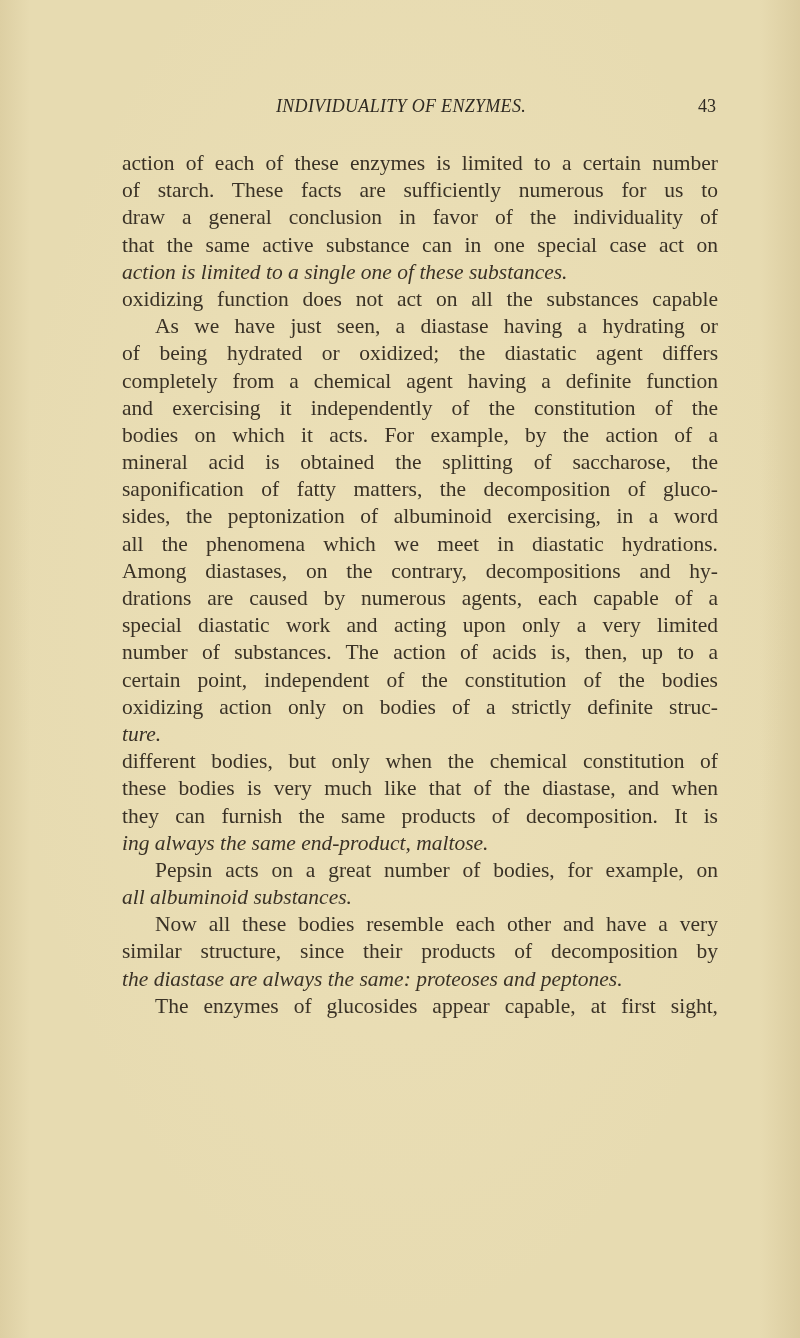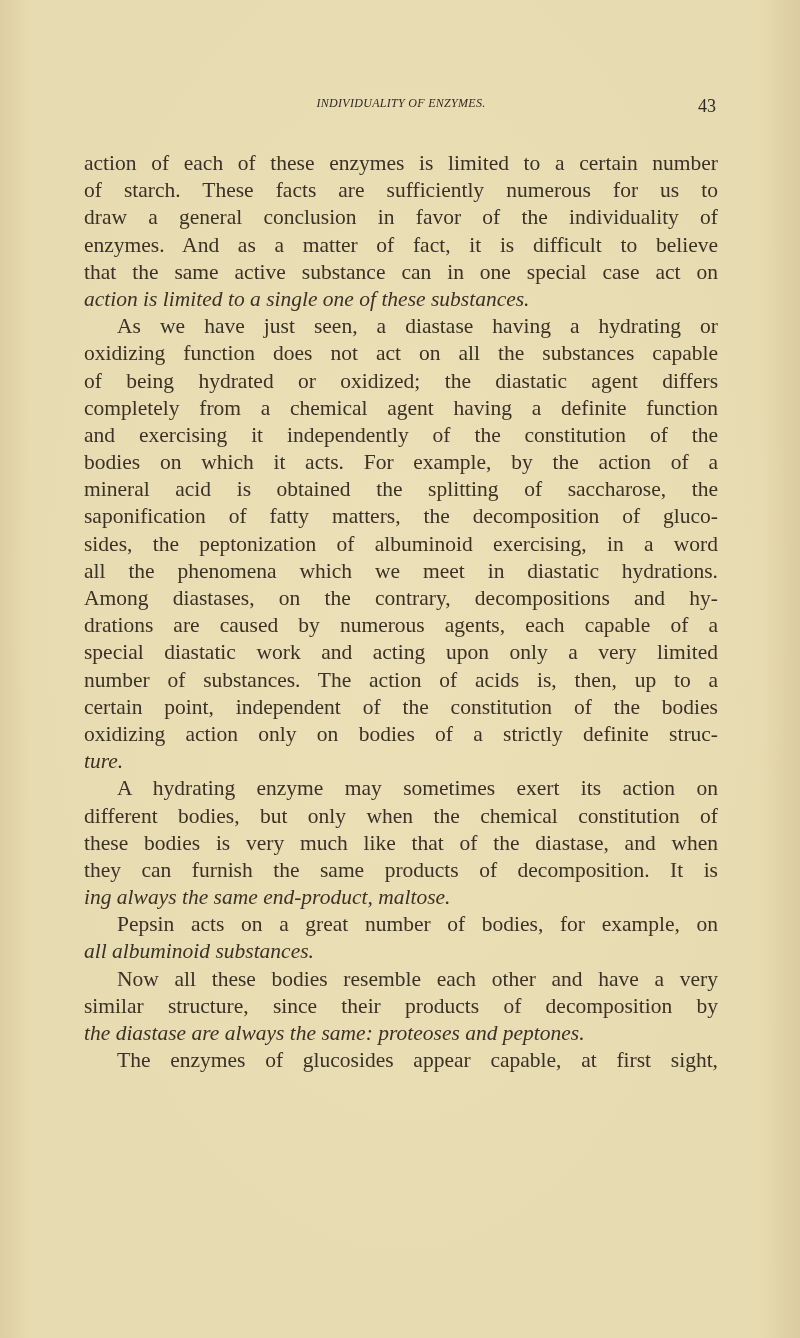--- a/index.html
+++ b/index.html
@@ -12,71 +12,69 @@
     position: relative;
     font-family: "Liberation Serif", "DejaVu Serif", serif;
     color: #3a3226;
   }
   .page { position: absolute; left: 0; top: 0; width: 800px; height: 1338px; }
   .running-head {
     position: absolute; top: 92px; left: 84px; width: 634px; height: 26px;
   }
   .running-title {
     position: absolute; left: 0; right: 0; text-align: center;
-    font-style: italic; font-size: 12px; letter-spacing: 0.3px;
+    font-style: italic; font-size: 18px; letter-spacing: 0.3px;
     top: 4px; color: #2f2a22;
   }
   .page-number {
     position: absolute; right: 2px; top: 4px; font-size: 18px; color: #2f2a22;
   }
   .body-text {
     position: absolute; left: 84px; top: 150px; width: 634px;
     font-size: 21.5px; line-height: 27.2px;
   }
   .line {
     display: block; height: 27.2px; white-space: nowrap;
-    text-align: justify; text-align-last: justify;
+    text-align: justify; text-align-last: justify; margin-left: 38px;
   }
   .line.last { text-align-last: left; font-style: italic; }
   .line.indent { padding-left: 33px; }
 </style>
 </head>
 <body>
 
 <div class="page">
   <div class="running-head">
     <span class="running-title">INDIVIDUALITY OF ENZYMES.</span>
     <span class="page-number">43</span>
   </div>
 
   <div class="body-text">
     <span class="line">action of each of these enzymes is limited to a certain number</span>
     <span class="line">of starch.  These facts are sufficiently numerous for us to</span>
     <span class="line">draw a general conclusion in favor of the individuality of</span>
-    <span class="line">enzymes.  And as a matter of fact, it is difficult to believe</span>
     <span class="line">that the same active substance can in one special case act on</span>
     <span class="line last">action is limited to a single one of these substances.</span>
+    <span class="line">oxidizing function does not act on all the substances capable</span>
     <span class="line indent">As we have just seen, a diastase having a hydrating or</span>
-    <span class="line">oxidizing function does not act on all the substances capable</span>
     <span class="line">of being hydrated or oxidized; the diastatic agent differs</span>
     <span class="line">completely from a chemical agent having a definite function</span>
     <span class="line">and exercising it independently of the constitution of the</span>
     <span class="line">bodies on which it acts.  For example, by the action of a</span>
     <span class="line">mineral acid is obtained the splitting of saccharose, the</span>
     <span class="line">saponification of fatty matters, the decomposition of gluco-</span>
     <span class="line">sides, the peptonization of albuminoid exercising, in a word</span>
     <span class="line">all the phenomena which we meet in diastatic hydrations.</span>
     <span class="line">Among diastases, on the contrary, decompositions and hy-</span>
     <span class="line">drations are caused by numerous agents, each capable of a</span>
     <span class="line">special diastatic work and acting upon only a very limited</span>
     <span class="line">number of substances.  The action of acids is, then, up to a</span>
     <span class="line">certain point, independent of the constitution of the bodies</span>
     <span class="line">oxidizing action only on bodies of a strictly definite struc-</span>
     <span class="line last">ture.</span>
-    <span class="line indent">A hydrating enzyme may sometimes exert its action on</span>
     <span class="line">different bodies, but only when the chemical constitution of</span>
     <span class="line">these bodies is very much like that of the diastase, and when</span>
     <span class="line">they can furnish the same products of decomposition.  It is</span>
     <span class="line last">ing always the same end-product, maltose.</span>
     <span class="line indent">Pepsin acts on a great number of bodies, for example, on</span>
     <span class="line last">all albuminoid substances.</span>
     <span class="line indent">Now all these bodies resemble each other and have a very</span>
     <span class="line">similar structure, since their products of decomposition by</span>
     <span class="line last">the diastase are always the same:  proteoses and peptones.</span>
     <span class="line indent">The enzymes of glucosides appear capable, at first sight,</span>

